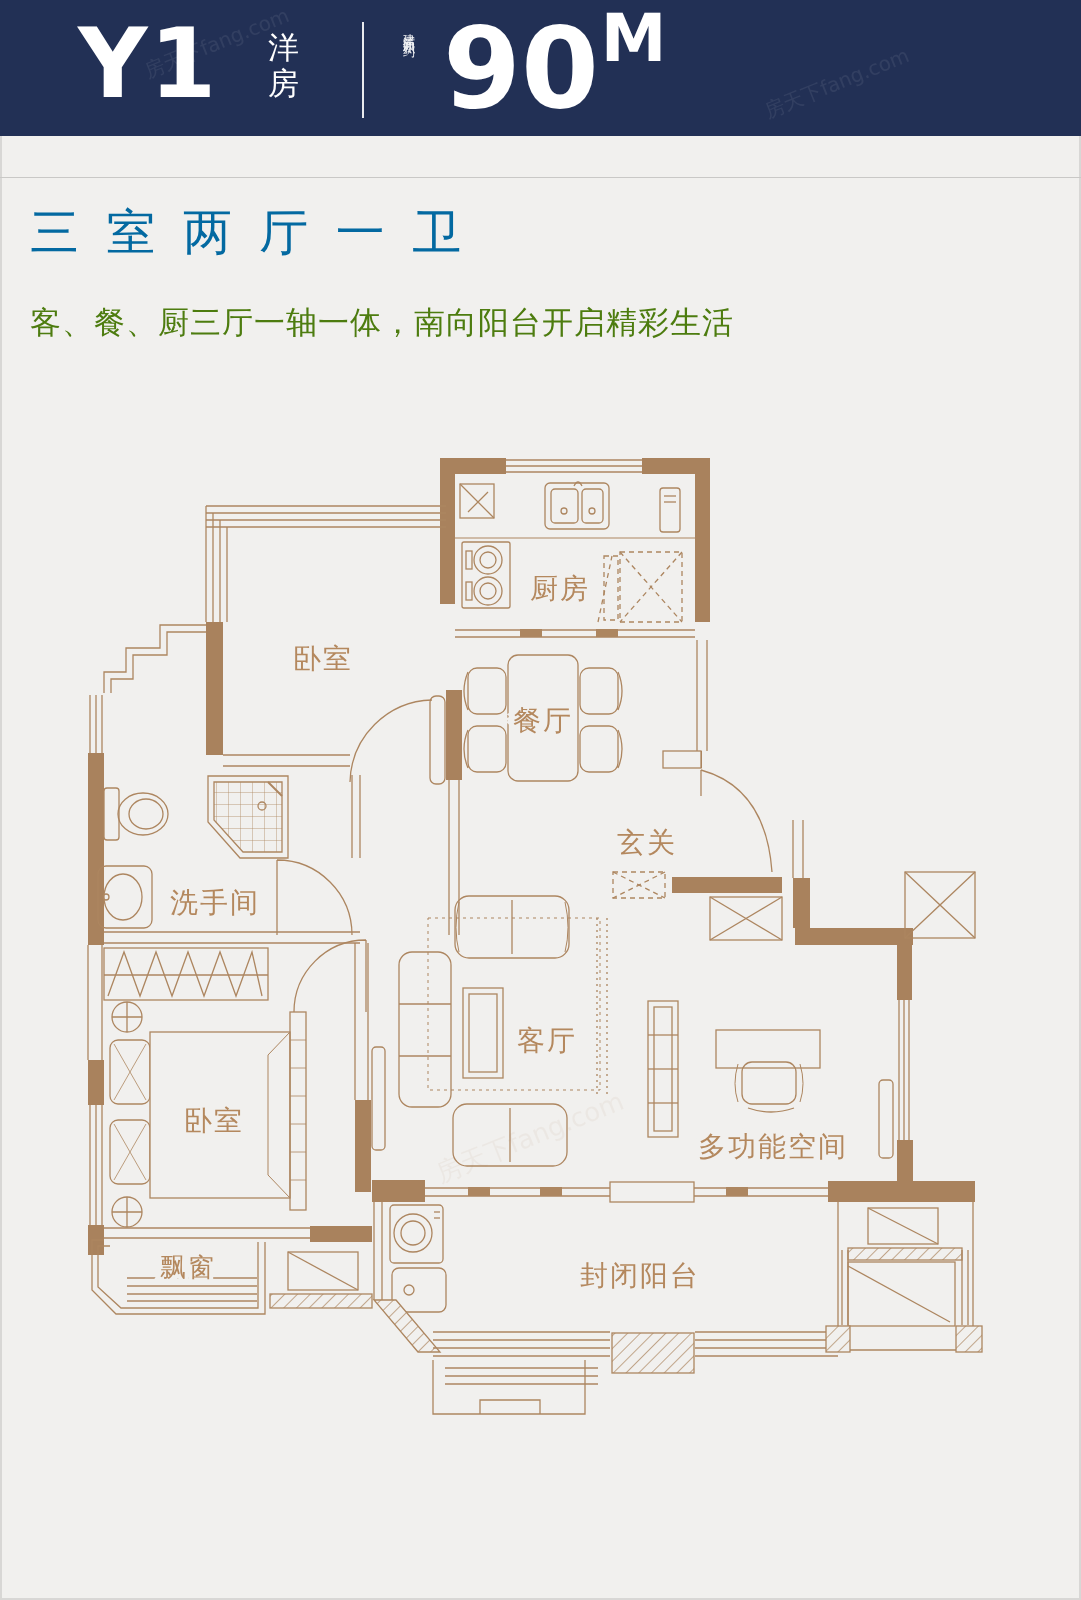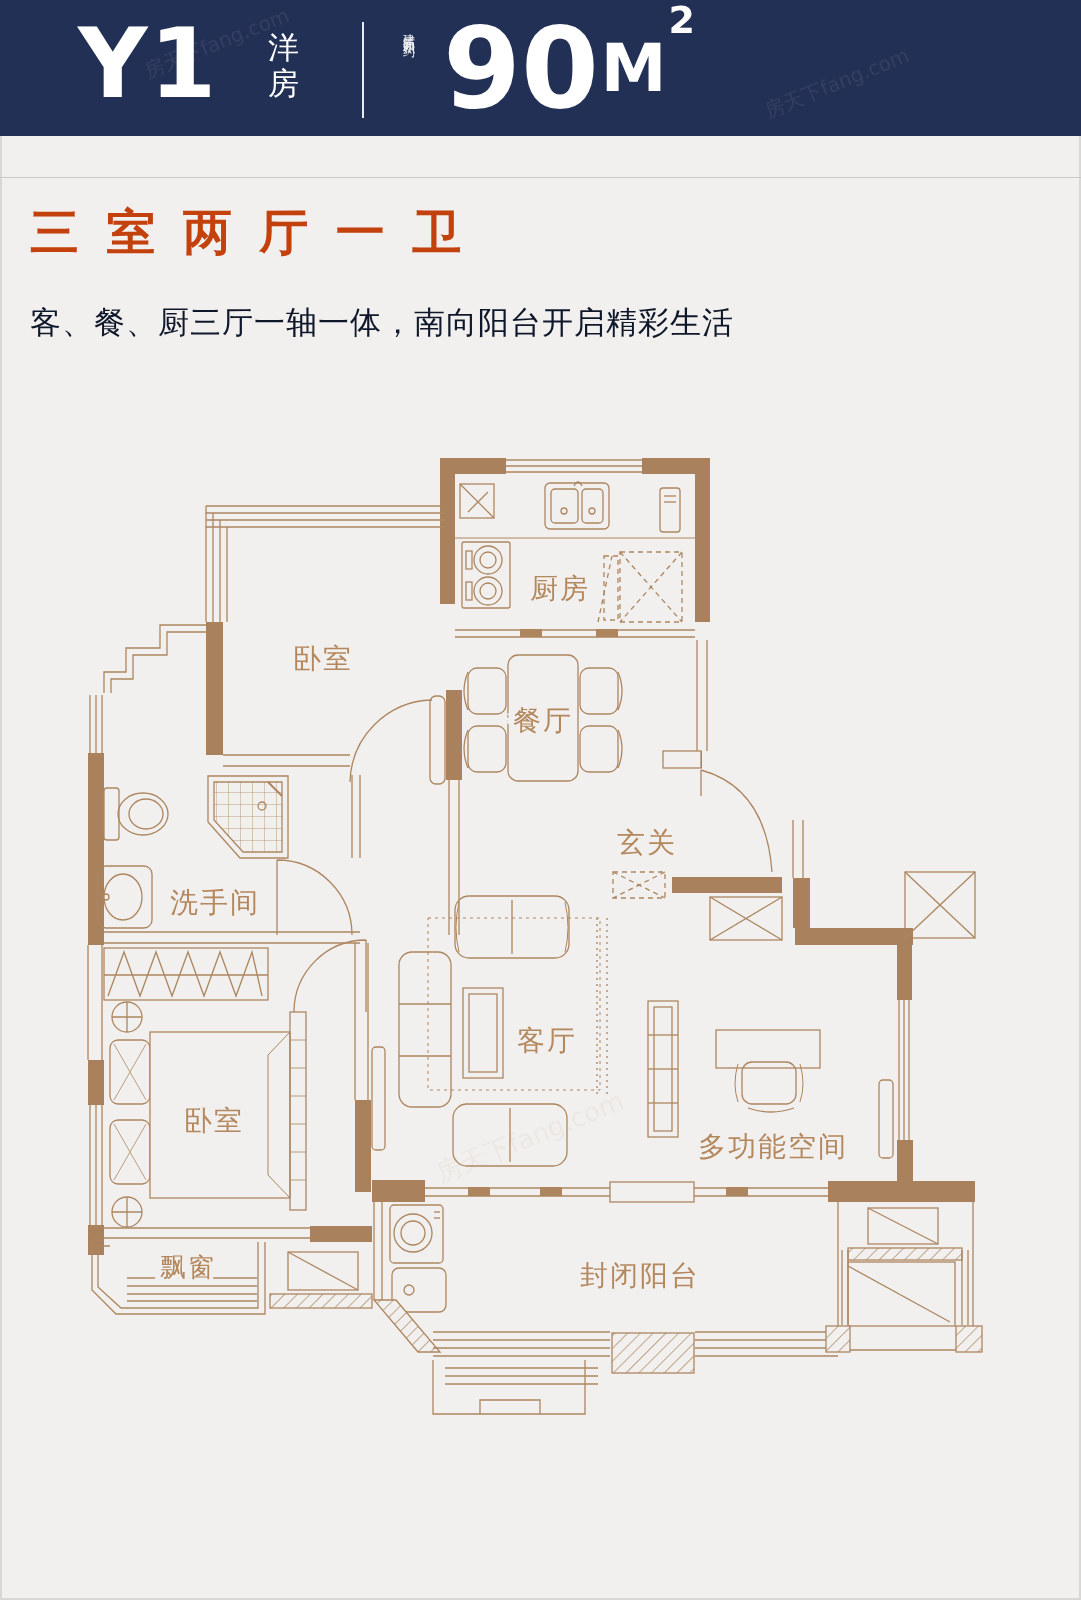--- a/index.html
+++ b/index.html
@@ -26,42 +26,42 @@
     white-space:pre;
   }
   .vline{
     position:absolute;left:362px;top:22px;width:2px;height:96px;background:#ffffff;opacity:.9;
   }
   .area-prefix{
     position:absolute;left:400px;top:24px;
     writing-mode:vertical-rl;text-orientation:upright;
     font-size:12px;letter-spacing:3px;opacity:.95;
   }
-  .area-group{position:absolute;left:443px;top:0px;height:136px;display:flex;align-items:center;}
+  .area-group{position:absolute;left:443px;top:0px;height:136px;display:flex;align-items:flex-start;}
   .area-value{font-size:112px;font-weight:700;line-height:136px;letter-spacing:0px;}
   .area-unit{font-size:66px;font-weight:700;margin-left:2px;}
   .area-sup{font-size:38px;font-weight:700;position:relative;top:-48px;left:2px;}
   .unit-name{
     position:absolute;right:62px;top:10px;
     font-size:98px;font-weight:700;letter-spacing:6px;
   }
   .wm{position:absolute;font-size:20px;opacity:.07;transform:rotate(-22deg);white-space:nowrap;pointer-events:none;}
   .wm.light{color:#ffffff;}
   .wm.dark{color:#a9825d;}
   
   .rule{position:absolute;left:0;top:177px;width:1081px;height:1px;background:#c9c8c6;}
   
   .title{
     position:absolute;left:30px;top:200px;
-    font-size:49px;color:#c2410c;letter-spacing:0.56em;font-weight:700;
+    font-size:49px;color:#0369a1;letter-spacing:0.56em;font-weight:400;
     white-space:nowrap;
   }
   .subtitle{
     position:absolute;left:30px;top:302px;
-    font-size:31px;color:#0f172a;letter-spacing:1px;font-weight:400;
+    font-size:31px;color:#4d7c0f;letter-spacing:1px;font-weight:400;
     white-space:nowrap;
   }
   
   .plan{position:absolute;left:0;top:420px;width:1081px;height:1040px;}
   svg text{
     font-family:"DejaVu Sans","Liberation Sans",sans-serif;
     fill:#b4885e;paint-order:stroke;stroke:#f1f0ee;stroke-width:8px;
     letter-spacing:2px;
   }
 </style>

